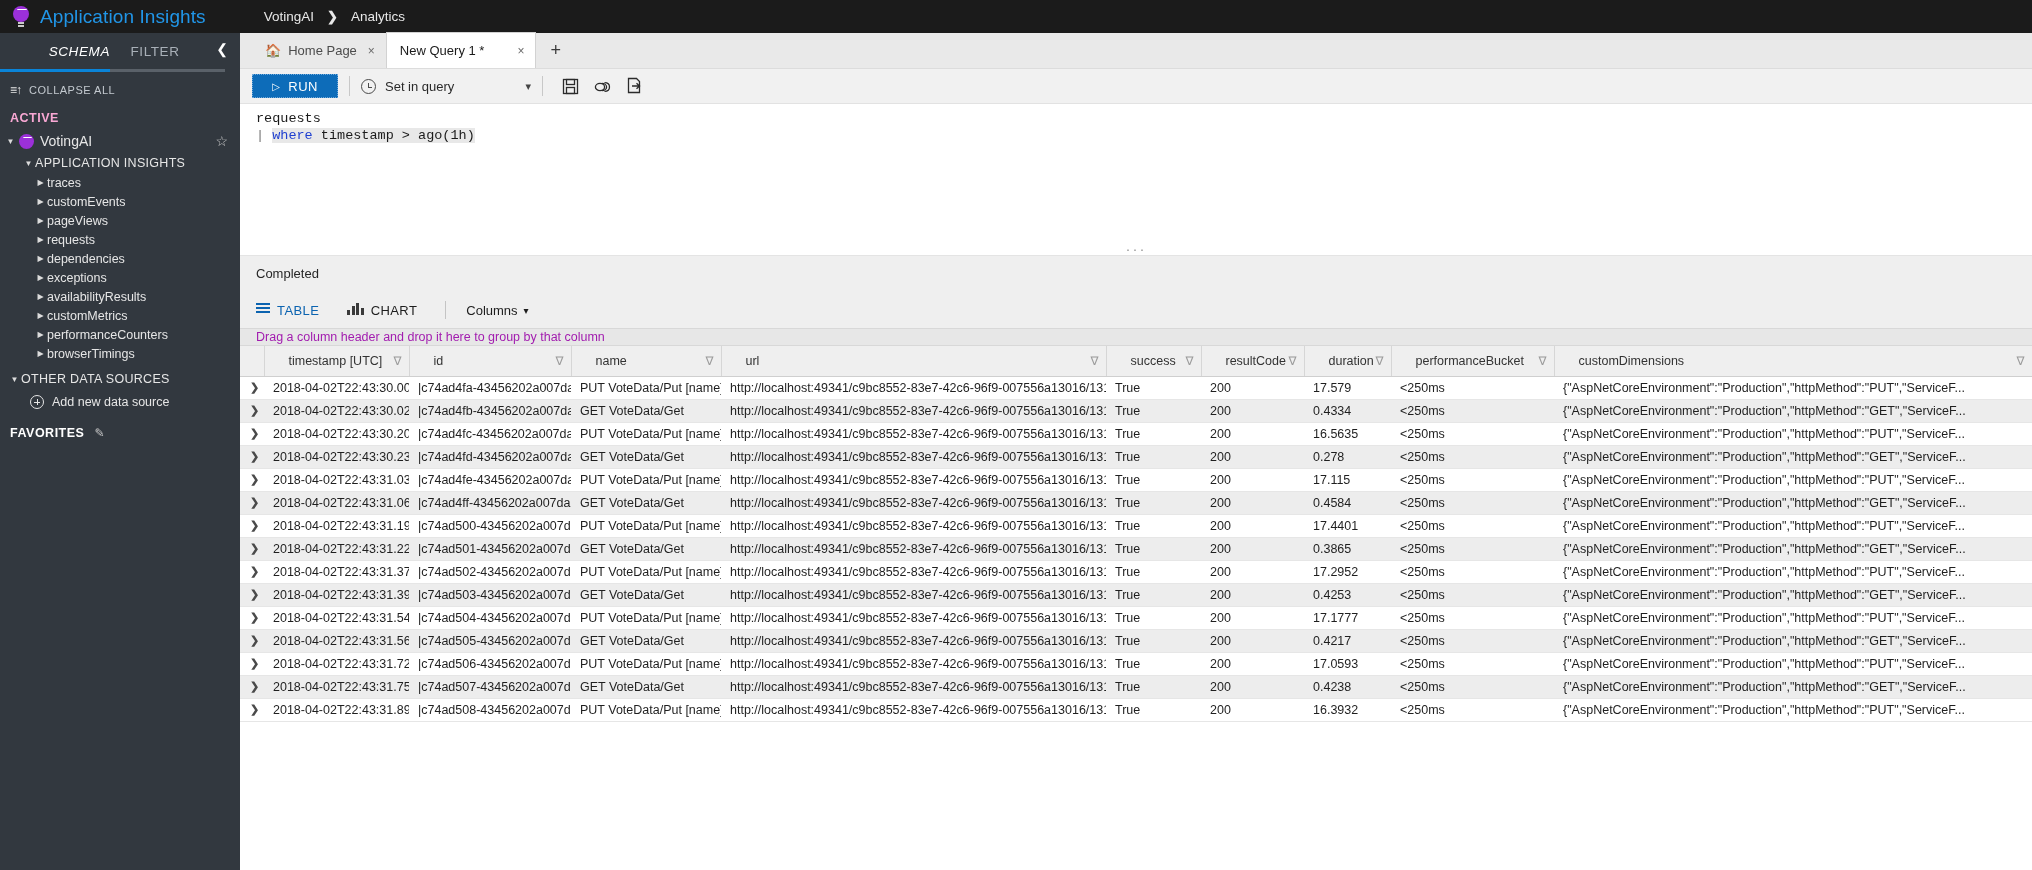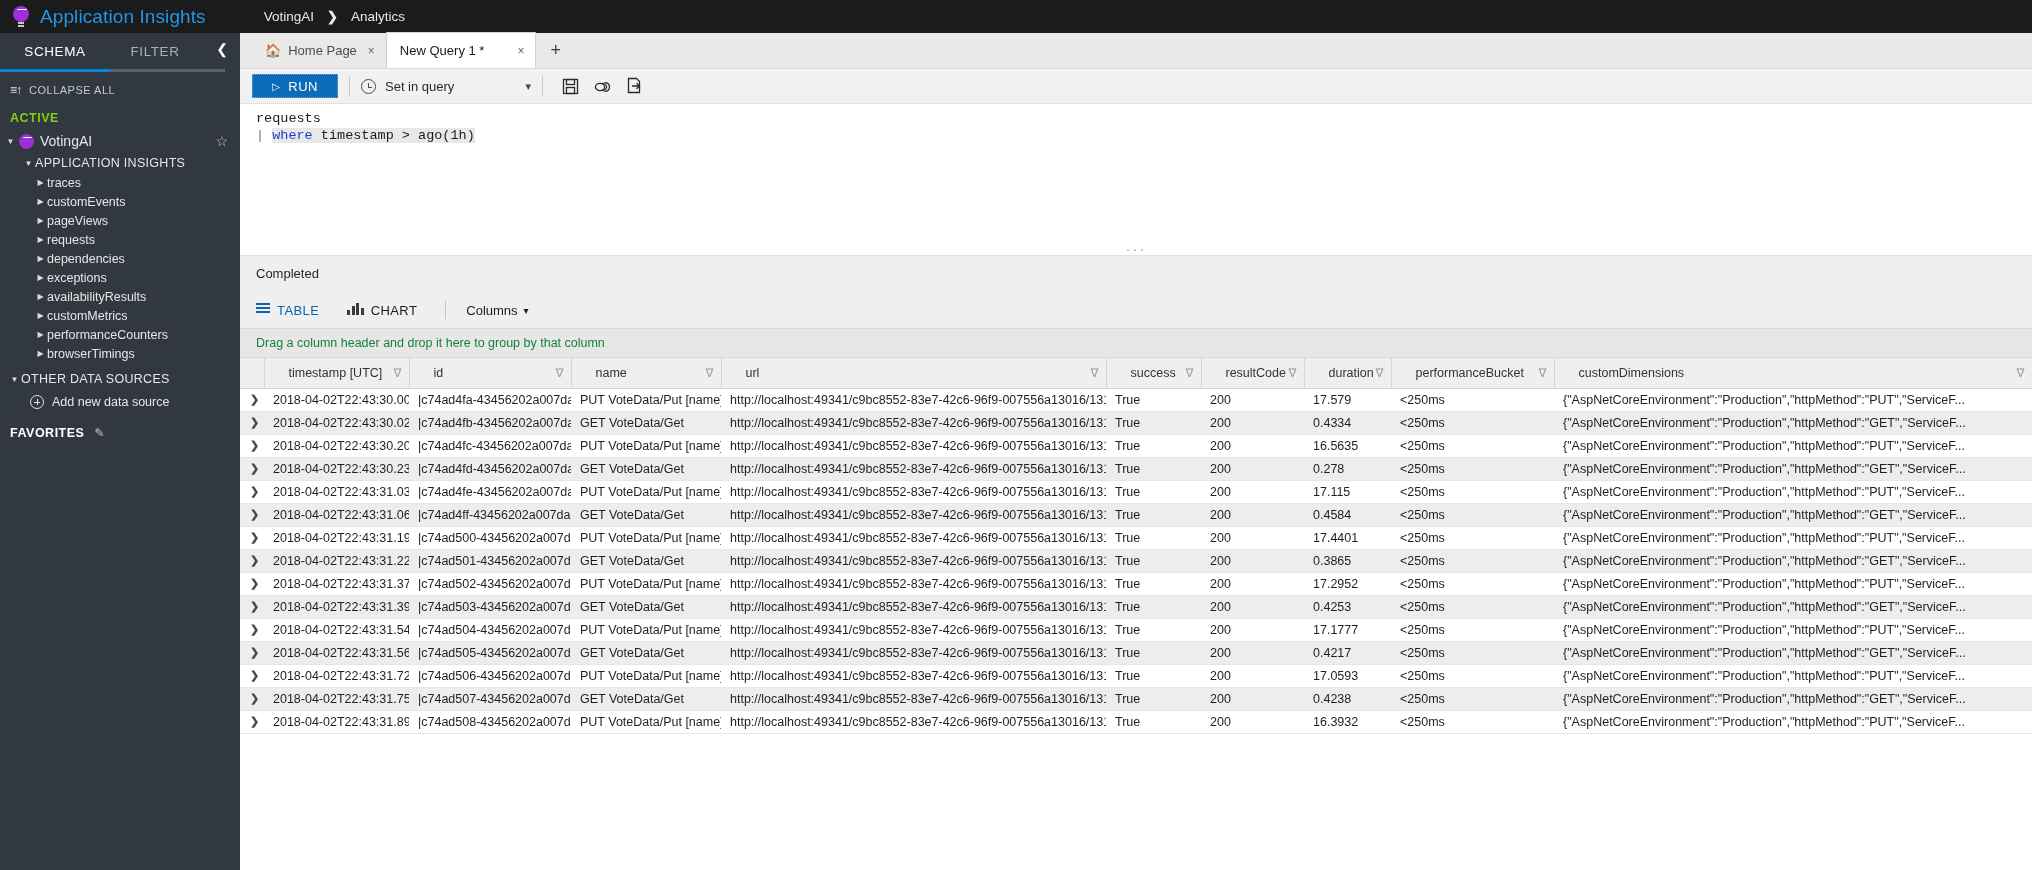--- a/index.html
+++ b/index.html
@@ -92,21 +92,21 @@
     display: flex;
     align-items: center;
     position: relative;
   }
   .sb-tab {
     font-size: 13.5px;
     letter-spacing: .6px;
     color: #ffffff;
     padding: 0 0 0 0;
   }
-  .sb-tab.schema { width: 110px; text-align: center; }
+  .sb-tab.schema { width: 110px; text-align: right; font-style: italic; }
   .sb-tab.filter { color: #a9b0b8; width: 90px; text-align: center; }
   .sb-collapse {
     position: absolute;
     right: 12px; top: 9px;
     color: #ffffff;
     font-size: 14px;
     line-height: 1;
   }
   .sb-underline {
     height: 3px;
@@ -152,21 +152,21 @@
     display: inline-block;
     margin-right: 8px;
     font-size: 12px;
     color: #e6e6e6;
     letter-spacing: -1px;
   }
   .sb-section-title {
     font-size: 12.5px;
     font-weight: bold;
     letter-spacing: .5px;
-    color: #84cc16;
+    color: #f9a8d4;
     padding: 10px 0 4px 10px;
   }
   .sb-row {
     display: flex;
     align-items: center;
     height: 19px;
     font-size: 12.5px;
     color: #e6e6e6;
     white-space: nowrap;
   }
@@ -382,25 +382,25 @@
   .columns-btn .chev { font-size: 10px; }
   .grid-icon { display:flex; flex-direction:column; gap:2px; }
   .grid-icon i { display:block; width:14px; height:2px; background:#0b63b0; }
   .bar-icon { display:flex; align-items:flex-end; gap:1.5px; height:12px; }
   .bar-icon i { display:block; width:3px; background:#3a3a3a; }
 
   .groupbar {
     background: #e7e7e7;
     border-top: 1px solid #d8d8d8;
     border-bottom: 1px solid #d8d8d8;
-    height: 30px;
+    height: 18px;
     display: flex; align-items: center;
     padding-left: 16px;
     font-size: 12.5px;
-    color: #15803d;
+    color: #a21caf;
   }
 
   
   #grid { flex: 1; overflow: hidden; background: #fff; }
   table.grid {
     border-collapse: collapse;
     table-layout: fixed;
     width: 1792px;
     font-size: 12.5px;
   }

